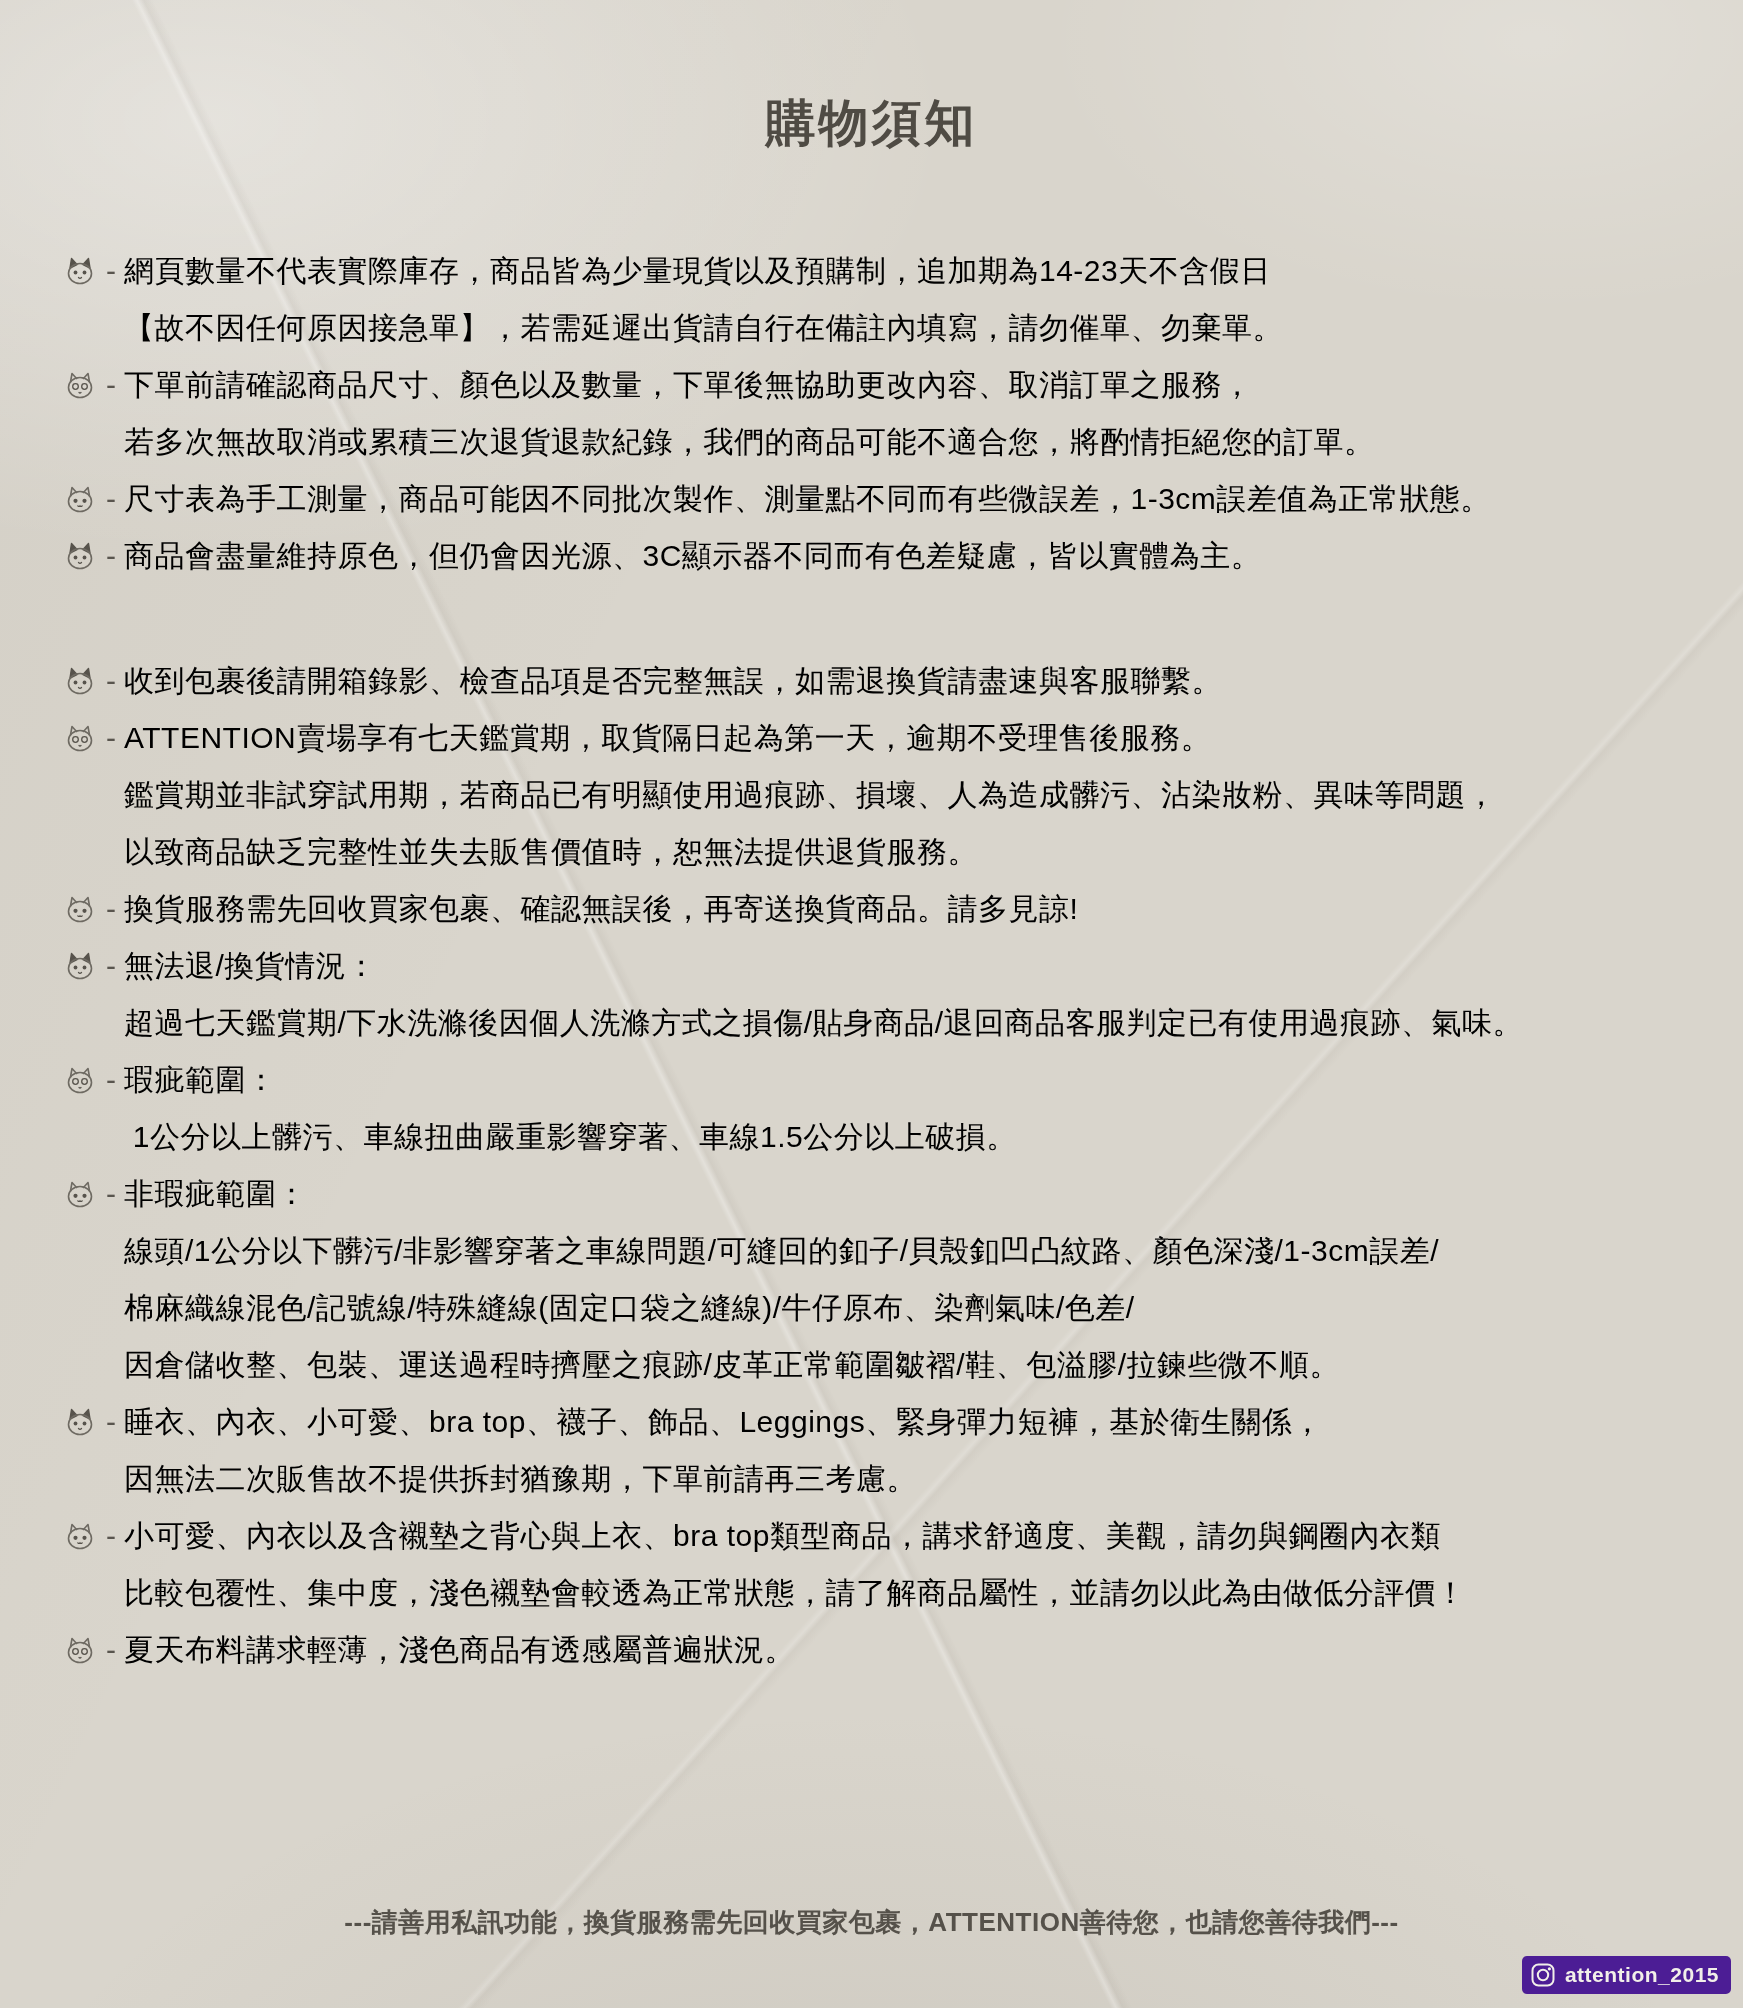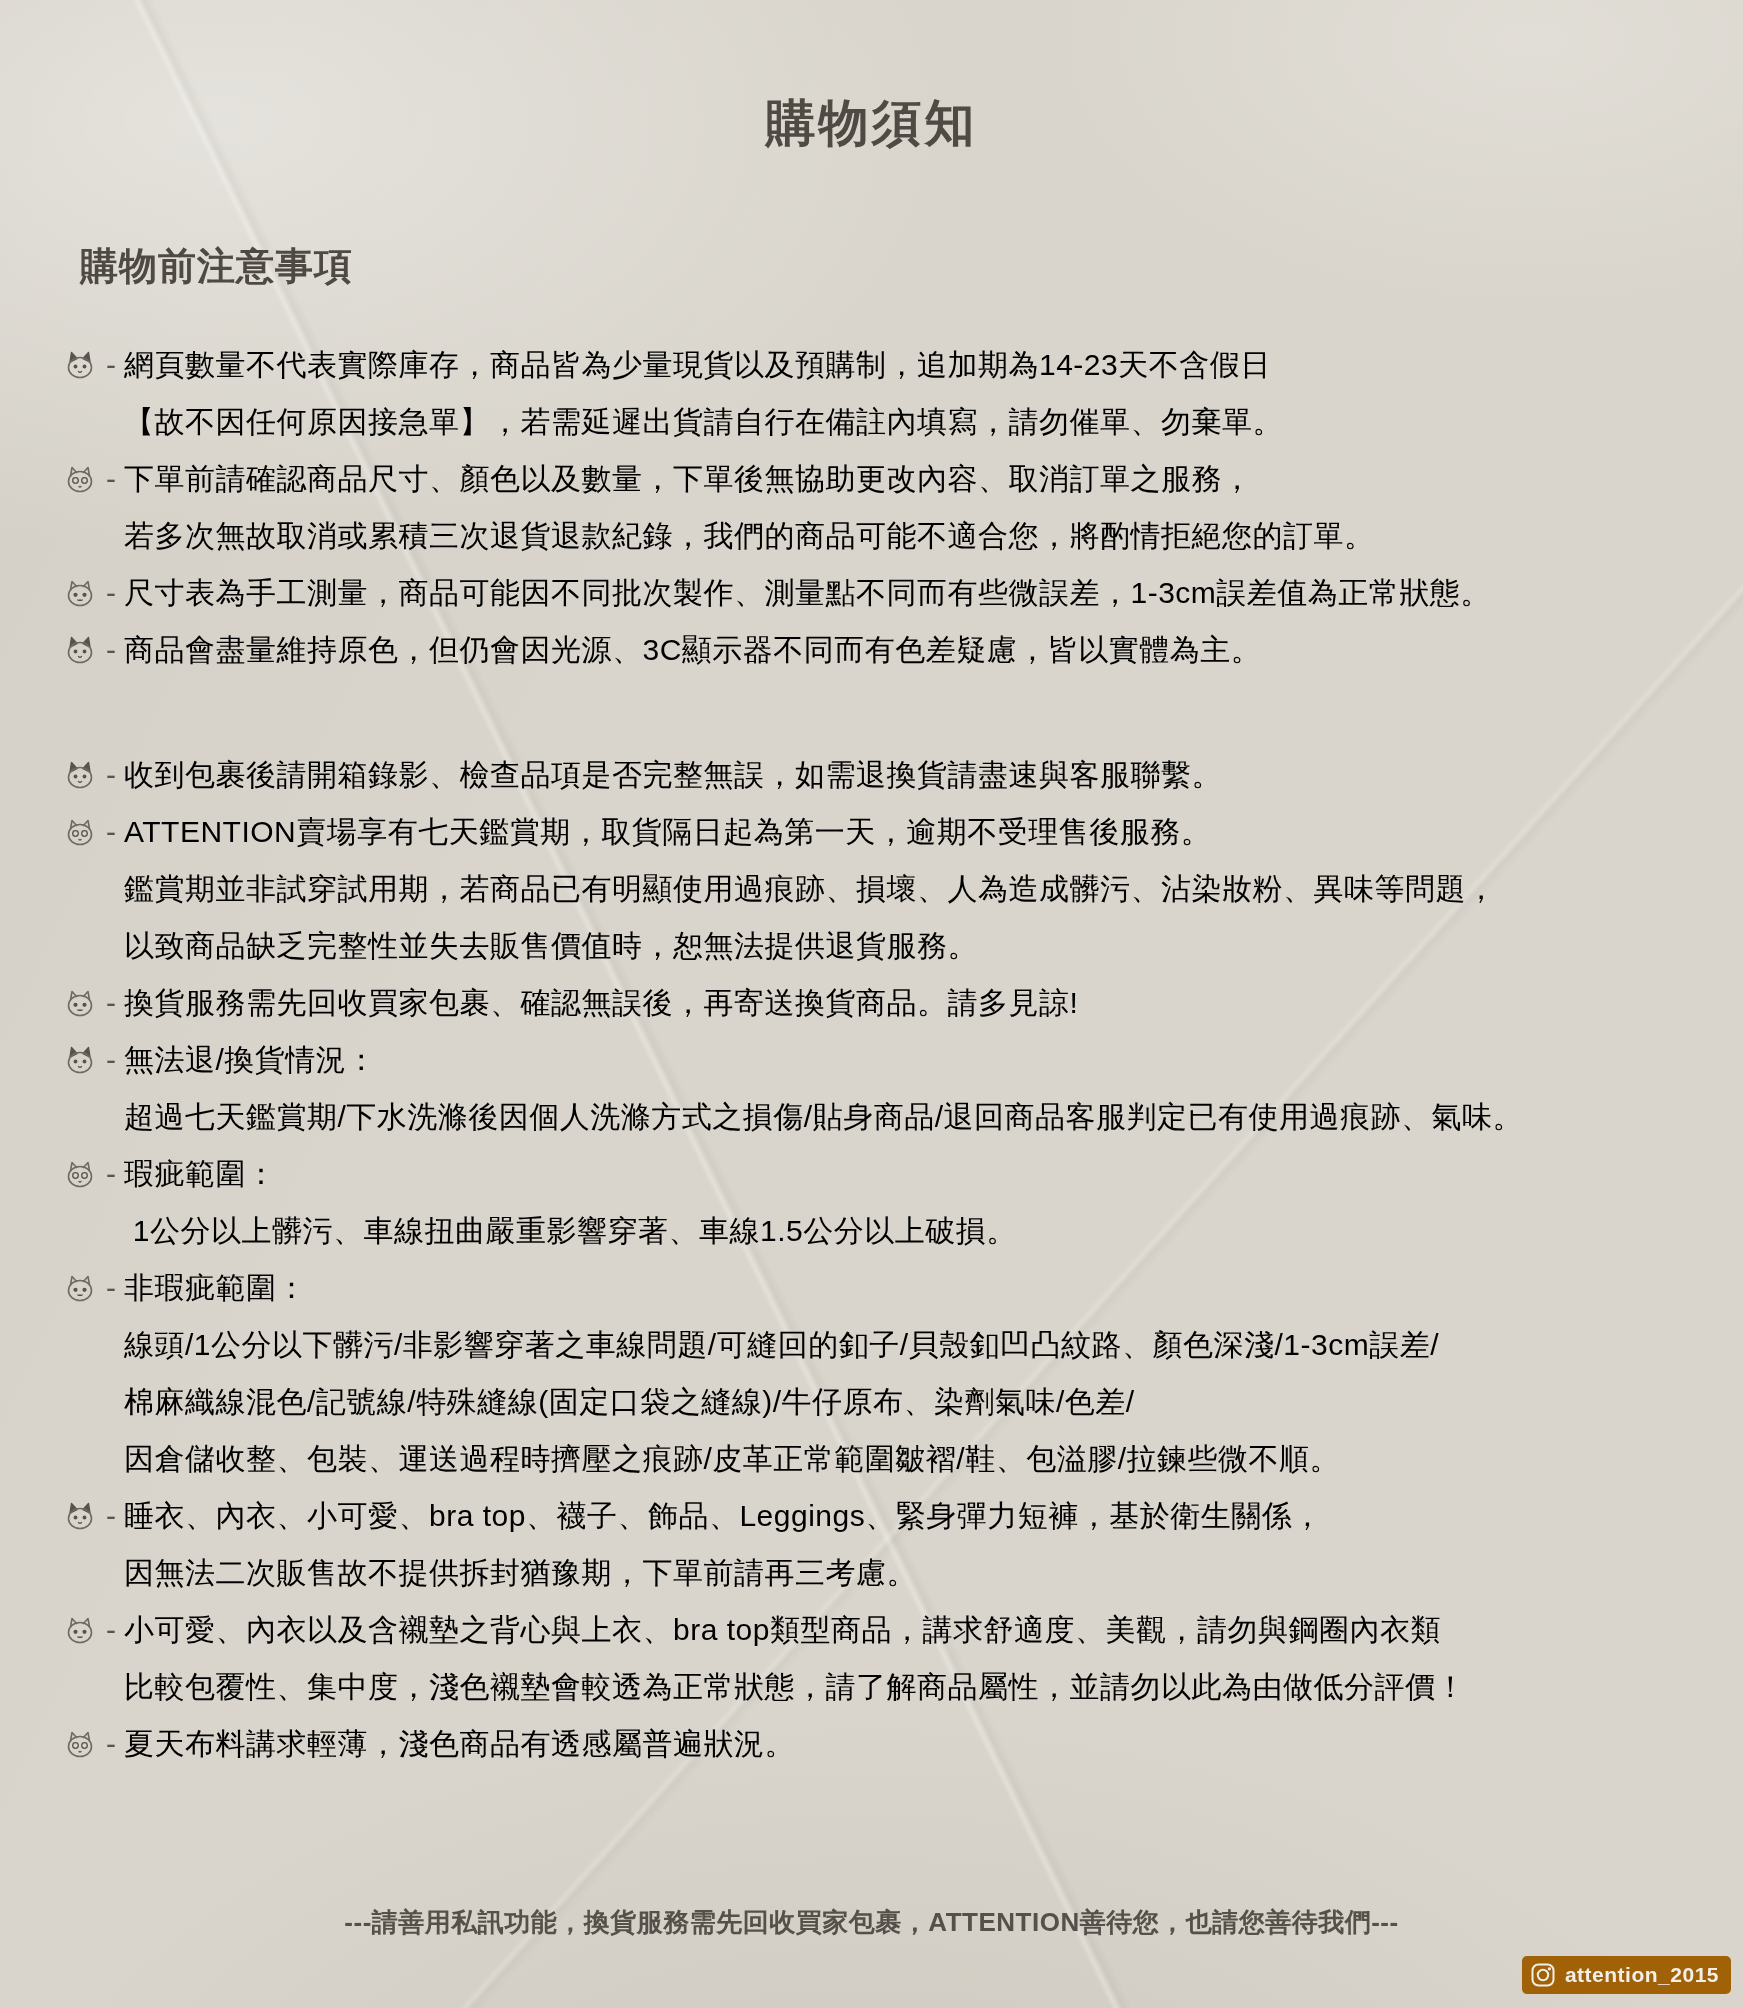--- a/index.html
+++ b/index.html
@@ -46,39 +46,38 @@
     letter-spacing:.5px;
   }
   .footer-note{
     position:absolute;left:0;bottom:68px;width:100%;
     text-align:center;font-size:26px;font-weight:600;color:#55514a;
     letter-spacing:.5px;
   }
   .ig-badge{
     position:absolute;right:12px;bottom:14px;
     display:flex;align-items:center;gap:9px;
-    background:#a16207;border-radius:5px;
+    background:#4c1d95;border-radius:5px;
     padding:6px 12px 6px 8px;
   }
   .ig-badge svg{display:block;}
   .ig-handle{
     font-size:21px;font-weight:bold;color:#f2efe9;letter-spacing:.5px;
   }
 </style>
 </head>
 <body>
 
 <div class="crease crease-a"></div>
 <div class="crease crease-b"></div>
 
 <h1 class="page-title">購物須知</h1>
 
 <div class="content">
     <div class="section">
-      <h2 class="section-heading">購物前注意事項</h2>
       <div class="item">
         <span class="bullet">
           <svg width="32" height="30" viewBox="0 0 32 30">
             <path d="M6,12 L7.5,2.5 L13,8.5 Z" fill="#57534c" stroke="#57534c" stroke-width="1.4" stroke-linejoin="round"></path>
             <path d="M26,12 L24.5,2.5 L19,8.5 Z" fill="#57534c" stroke="#57534c" stroke-width="1.4" stroke-linejoin="round"></path>
             <ellipse cx="16" cy="17.5" rx="11.5" ry="10" fill="none" stroke="#6e6a62" stroke-width="1.6"></ellipse>
             <circle cx="11.5" cy="16.5" r="1.9" fill="#57534c"></circle>
             <circle cx="20.5" cy="16.5" r="1.9" fill="#57534c"></circle>
             <path d="M14.5,21.5 q1.5,1.6 3,0" fill="none" stroke="#57534c" stroke-width="1.3" stroke-linecap="round"></path>
           </svg>

